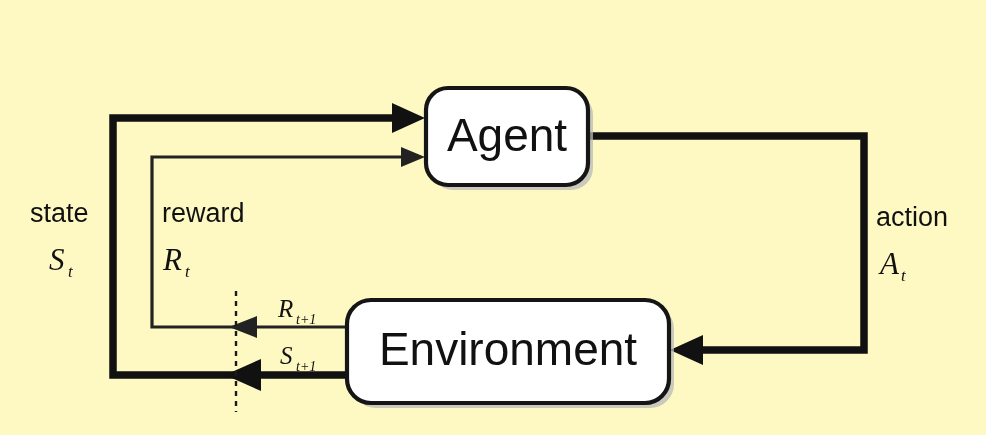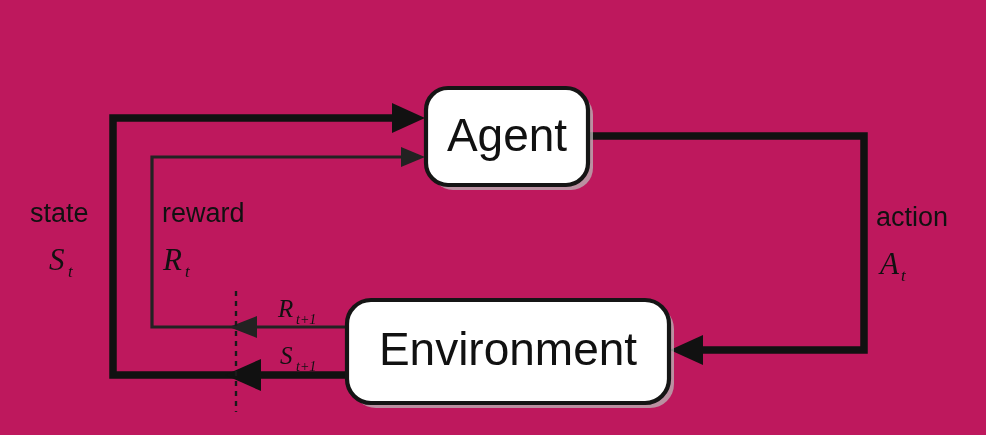--- a/index.html
+++ b/index.html
@@ -10,21 +10,21 @@
   body {
     width: 986px;
     height: 435px;
     font-family: "Liberation Sans", sans-serif;
     overflow: hidden;
   }
   #diagram-root {
     position: relative;
     width: 986px;
     height: 435px;
-    background: #be185d;
+    background: #fef9c3;
   }
   svg.diagram-canvas {
     position: absolute;
     left: 0;
     top: 0;
     width: 986px;
     height: 435px;
     display: block;
   }
   .node-box-fill {

